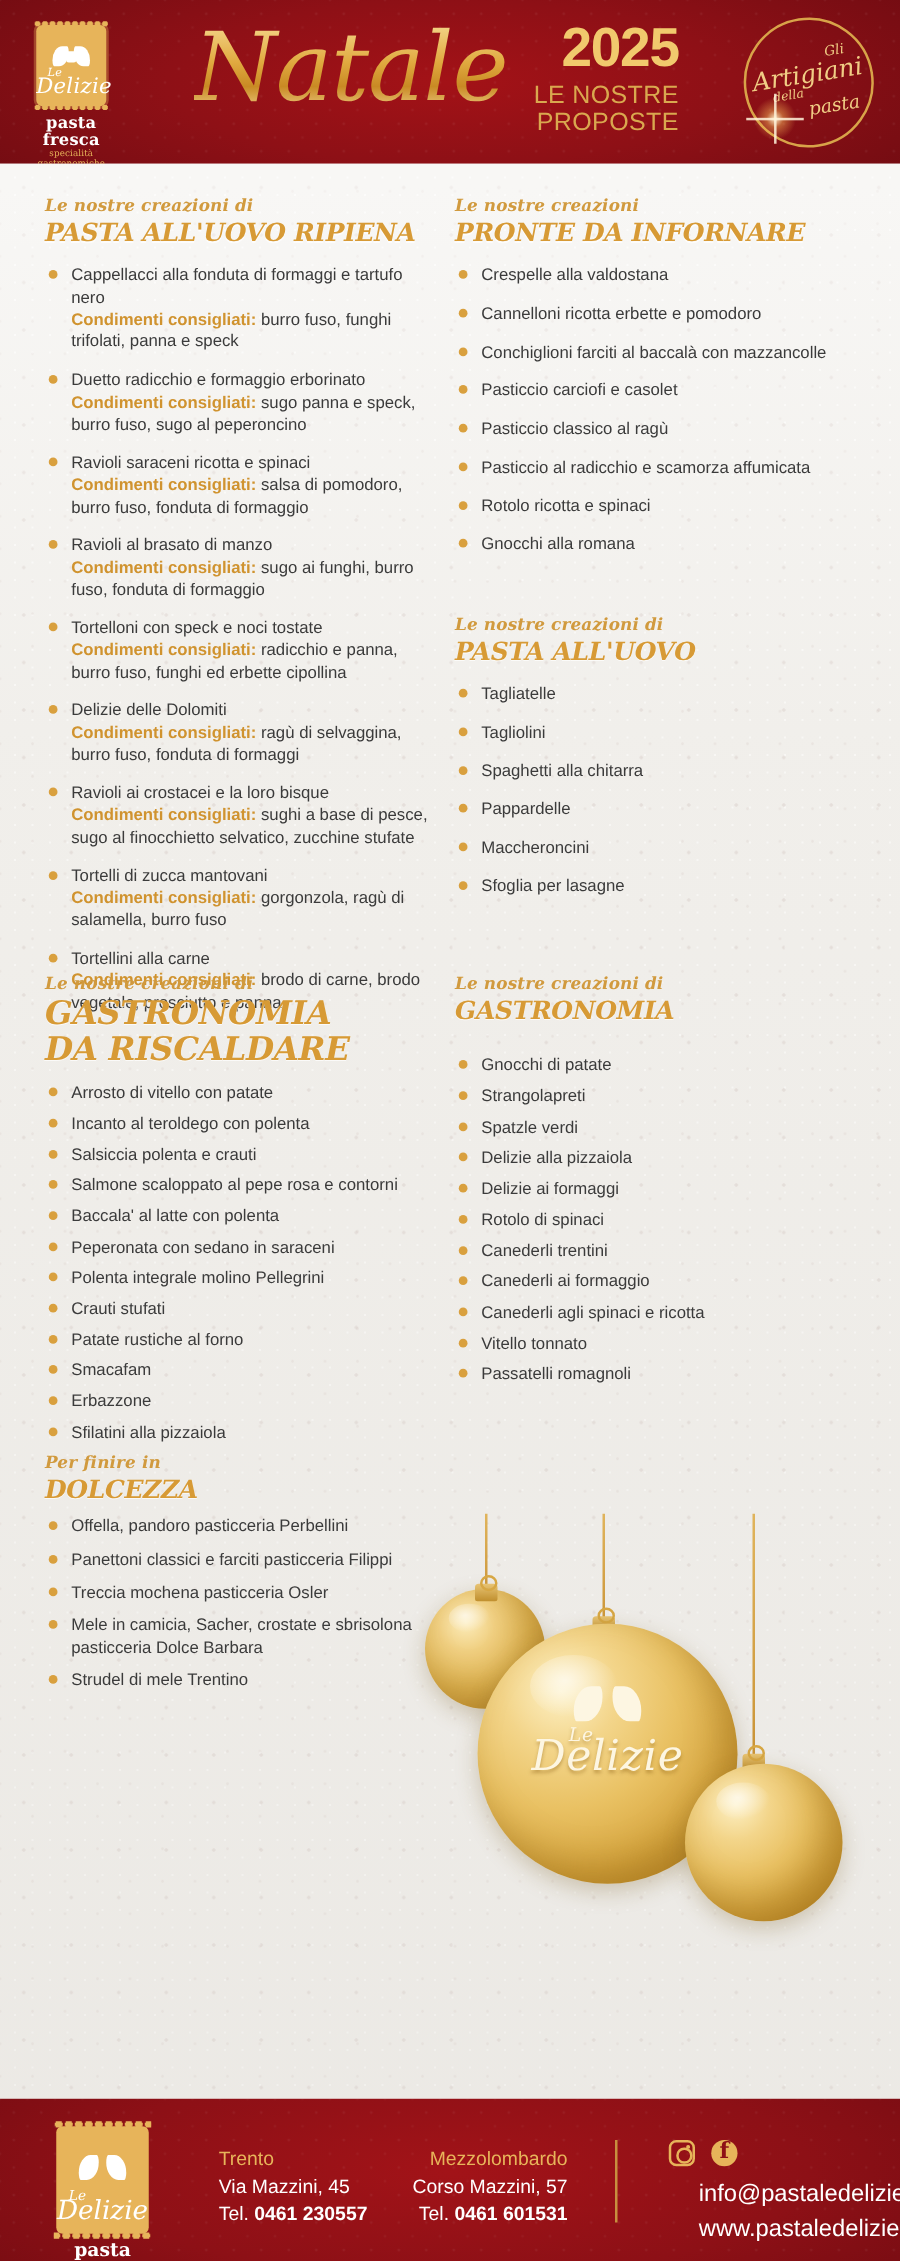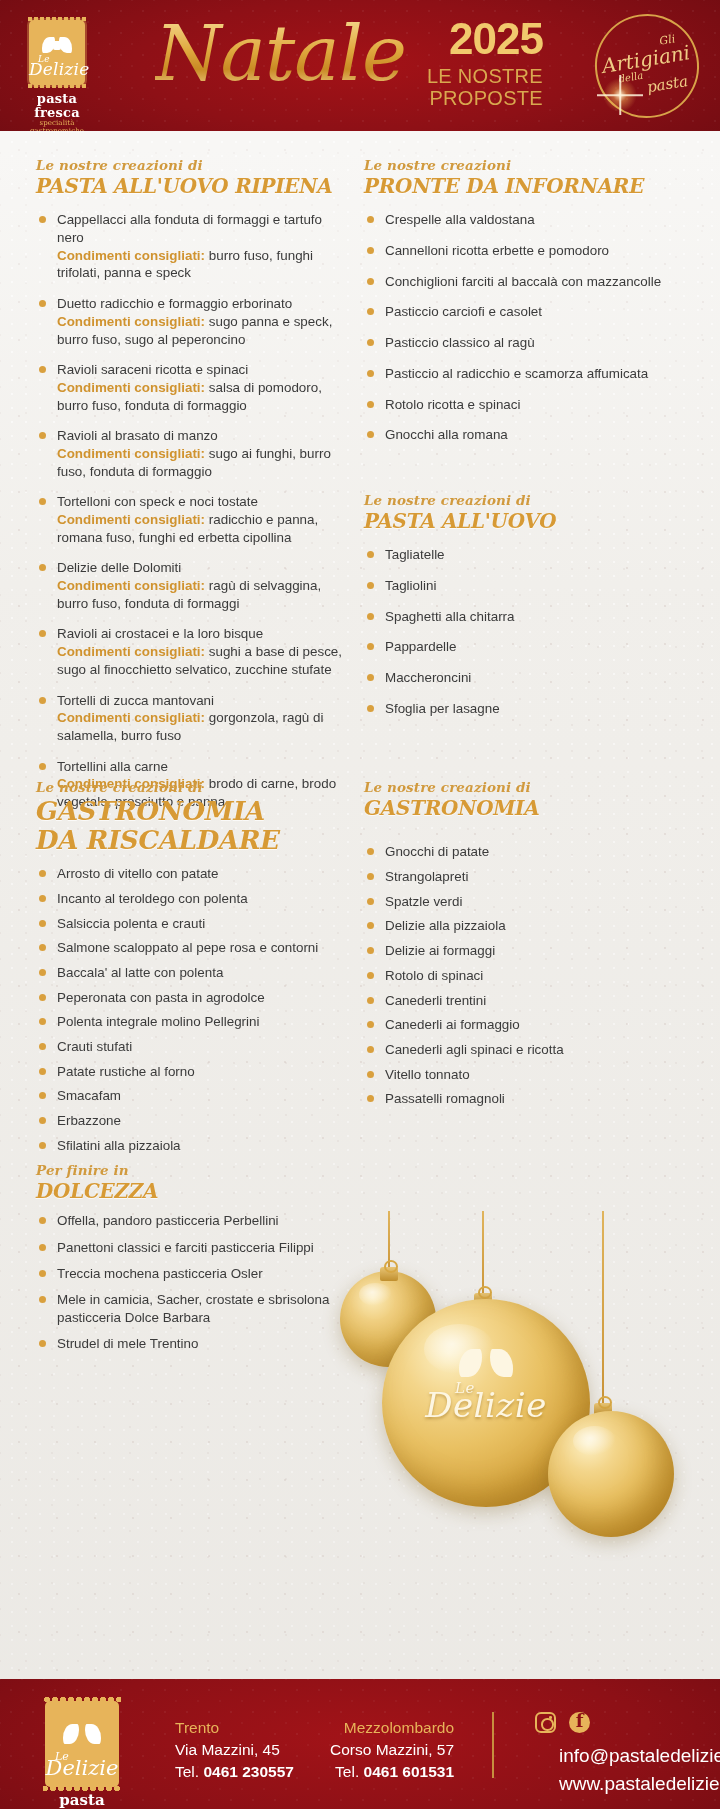--- a/index.html
+++ b/index.html
@@ -347,21 +347,21 @@
   <div class="content">
 
     <div class="col col-left" style="top:26px;">
       <div class="kicker">Le nostre creazioni di</div>
       <div class="title">PASTA ALL'UOVO RIPIENA</div>
       <ul class="list spaced">
         <li><span>Cappellacci alla fonduta di formaggi e tartufo nero</span><span class="cond"><b>Condimenti consigliati:</b> <span>burro fuso, funghi trifolati, panna e speck</span></span></li>
         <li><span>Duetto radicchio e formaggio erborinato</span><span class="cond"><b>Condimenti consigliati:</b> <span>sugo panna e speck, burro fuso, sugo al peperoncino</span></span></li>
         <li><span>Ravioli saraceni ricotta e spinaci</span><span class="cond"><b>Condimenti consigliati:</b> <span>salsa di pomodoro, burro fuso, fonduta di formaggio</span></span></li>
         <li><span>Ravioli al brasato di manzo</span><span class="cond"><b>Condimenti consigliati:</b> <span>sugo ai funghi, burro fuso, fonduta di formaggio</span></span></li>
-        <li><span>Tortelloni con speck e noci tostate</span><span class="cond"><b>Condimenti consigliati:</b> <span>radicchio e panna, romana fuso, funghi ed erbetta cipollina</span></span></li>
+        <li><span>Tortelloni con speck e noci tostate</span><span class="cond"><b>Condimenti consigliati:</b> <span>radicchio e panna, burro fuso, funghi ed erbette cipollina</span></span></li>
         <li><span>Delizie delle Dolomiti</span><span class="cond"><b>Condimenti consigliati:</b> <span>ragù di selvaggina, burro fuso, fonduta di formaggi</span></span></li>
         <li><span>Ravioli ai crostacei e la loro bisque</span><span class="cond"><b>Condimenti consigliati:</b> <span>sughi a base di pesce, sugo al finocchietto selvatico, zucchine stufate</span></span></li>
         <li><span>Tortelli di zucca mantovani</span><span class="cond"><b>Condimenti consigliati:</b> <span>gorgonzola, ragù di salamella, burro fuso</span></span></li>
         <li><span>Tortellini alla carne</span><span class="cond"><b>Condimenti consigliati:</b> <span>brodo di carne, brodo vegetale, prosciutto e panna</span></span></li>
       </ul>
     </div>
 
     <div class="col col-right" style="top:26px;">
       <div class="kicker">Le nostre creazioni</div>
       <div class="title">PRONTE DA INFORNARE</div>
@@ -395,21 +395,21 @@
       <div class="title two-line">
         <div>GASTRONOMIA</div>
         <div>DA RISCALDARE</div>
       </div>
       <ul class="list tightest" style="margin-top:10px;">
         <li>Arrosto di vitello con patate</li>
         <li>Incanto al teroldego con polenta</li>
         <li>Salsiccia polenta e crauti</li>
         <li>Salmone scaloppato al pepe rosa e contorni</li>
         <li>Baccala' al latte con polenta</li>
-        <li>Peperonata con pasta in agrodolce</li>
+        <li>Peperonata con sedano in saraceni</li>
         <li>Polenta integrale molino Pellegrini</li>
         <li>Crauti stufati</li>
         <li>Patate rustiche al forno</li>
         <li>Smacafam</li>
         <li>Erbazzone</li>
         <li>Sfilatini alla pizzaiola</li>
       </ul>
     </div>
 
     <div class="col col-right" style="top:648px;">

